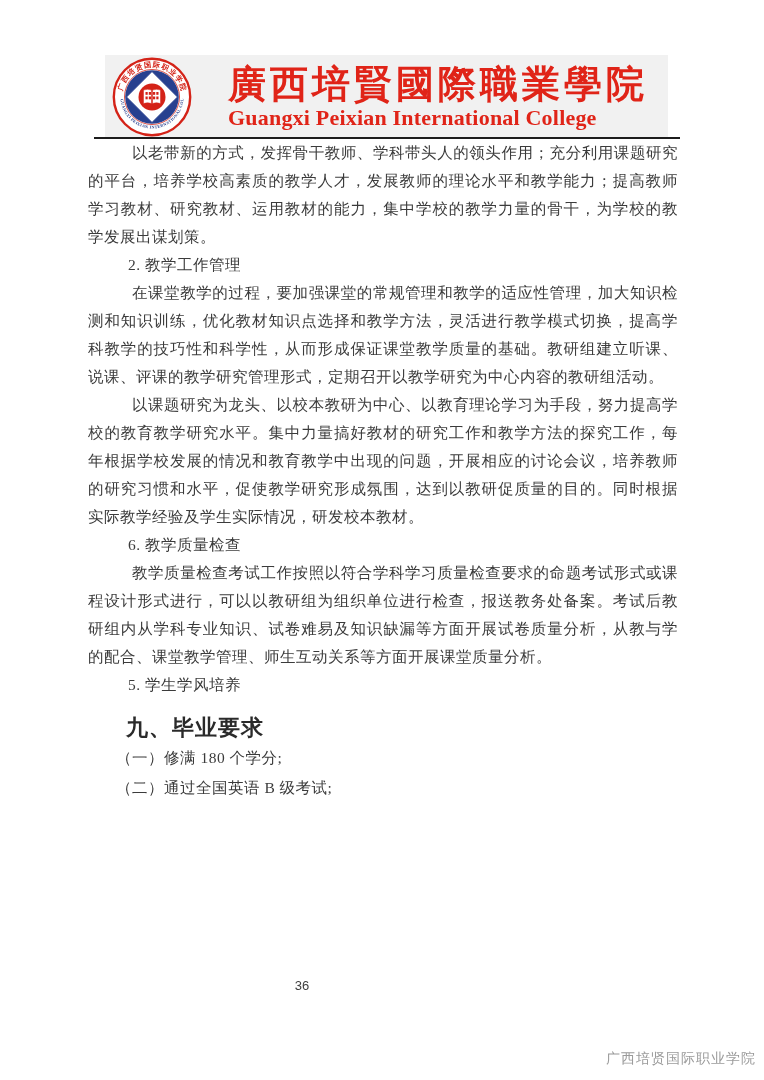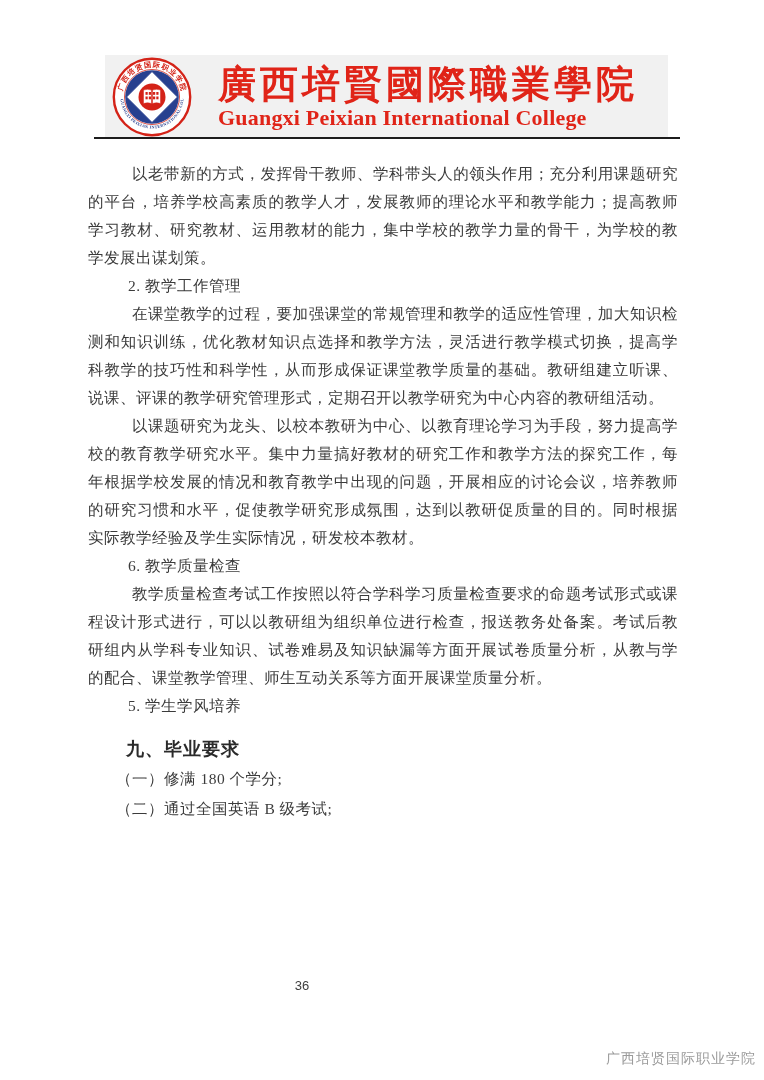--- a/index.html
+++ b/index.html
@@ -23,21 +23,21 @@
     display: flex;
     align-items: center;
   }
   .logo-svg {
     width: 80px;
     height: 80px;
     margin-left: 7px;
     flex: 0 0 auto;
   }
   .title-block {
-    margin-left: 26px;
+    margin-left: 36px;
     display: flex;
     flex-direction: column;
     justify-content: center;
   }
   .title-zh {
     color: #e02418;
     font-size: 38px;
     font-weight: bold;
     line-height: 42px;
     letter-spacing: 4px;
@@ -57,39 +57,39 @@
     position: absolute;
     left: 94px;
     top: 137px;
     width: 586px;
     height: 2px;
     background: #1c1c1c;
   }
   .body-text {
     position: absolute;
     left: 88px;
-    top: 160px;
+    top: 139px;
     width: 590px;
     color: #3b3b3b;
     font-size: 15.5px;
     line-height: 28px;
     letter-spacing: 0.5px;
   }
   .para {
     text-align: justify;
     text-indent: 44px;
   }
   .section-heading {
     padding-left: 40px;
   }
   .section-heading.tight { margin-top: 0; }
   .chapter-heading {
     font-family: "Liberation Sans", "DejaVu Sans", sans-serif;
     font-weight: bold;
-    font-size: 18px;
+    font-size: 22px;
     color: #2a2a2a;
     padding-left: 38px;
     margin-top: 14px;
     line-height: 30px;
     letter-spacing: 1px;
   }
   .chapter-item {
     padding-left: 28px;
     line-height: 30px;
   }

